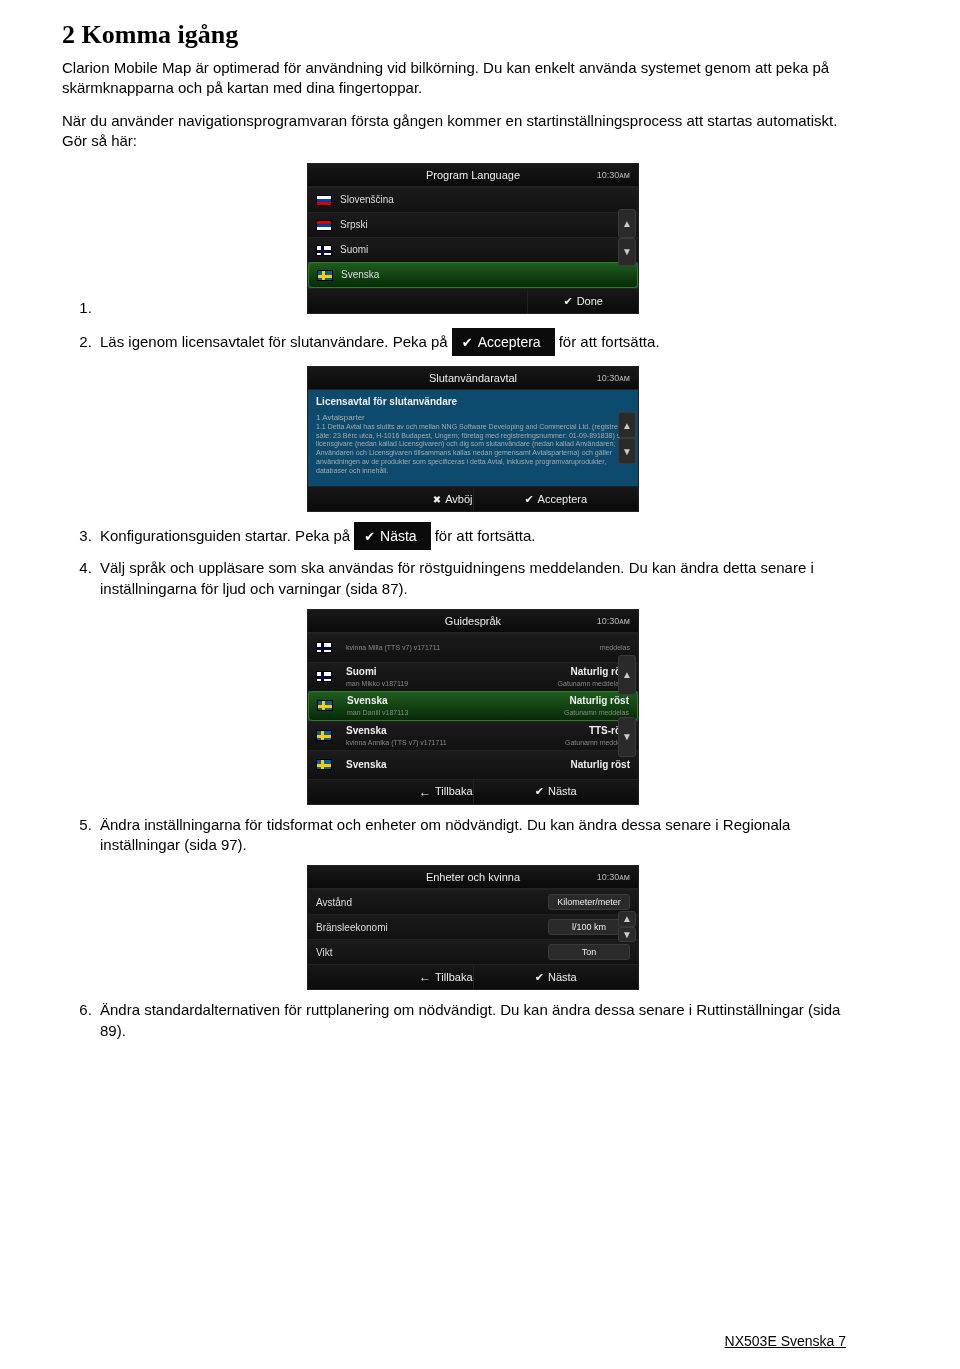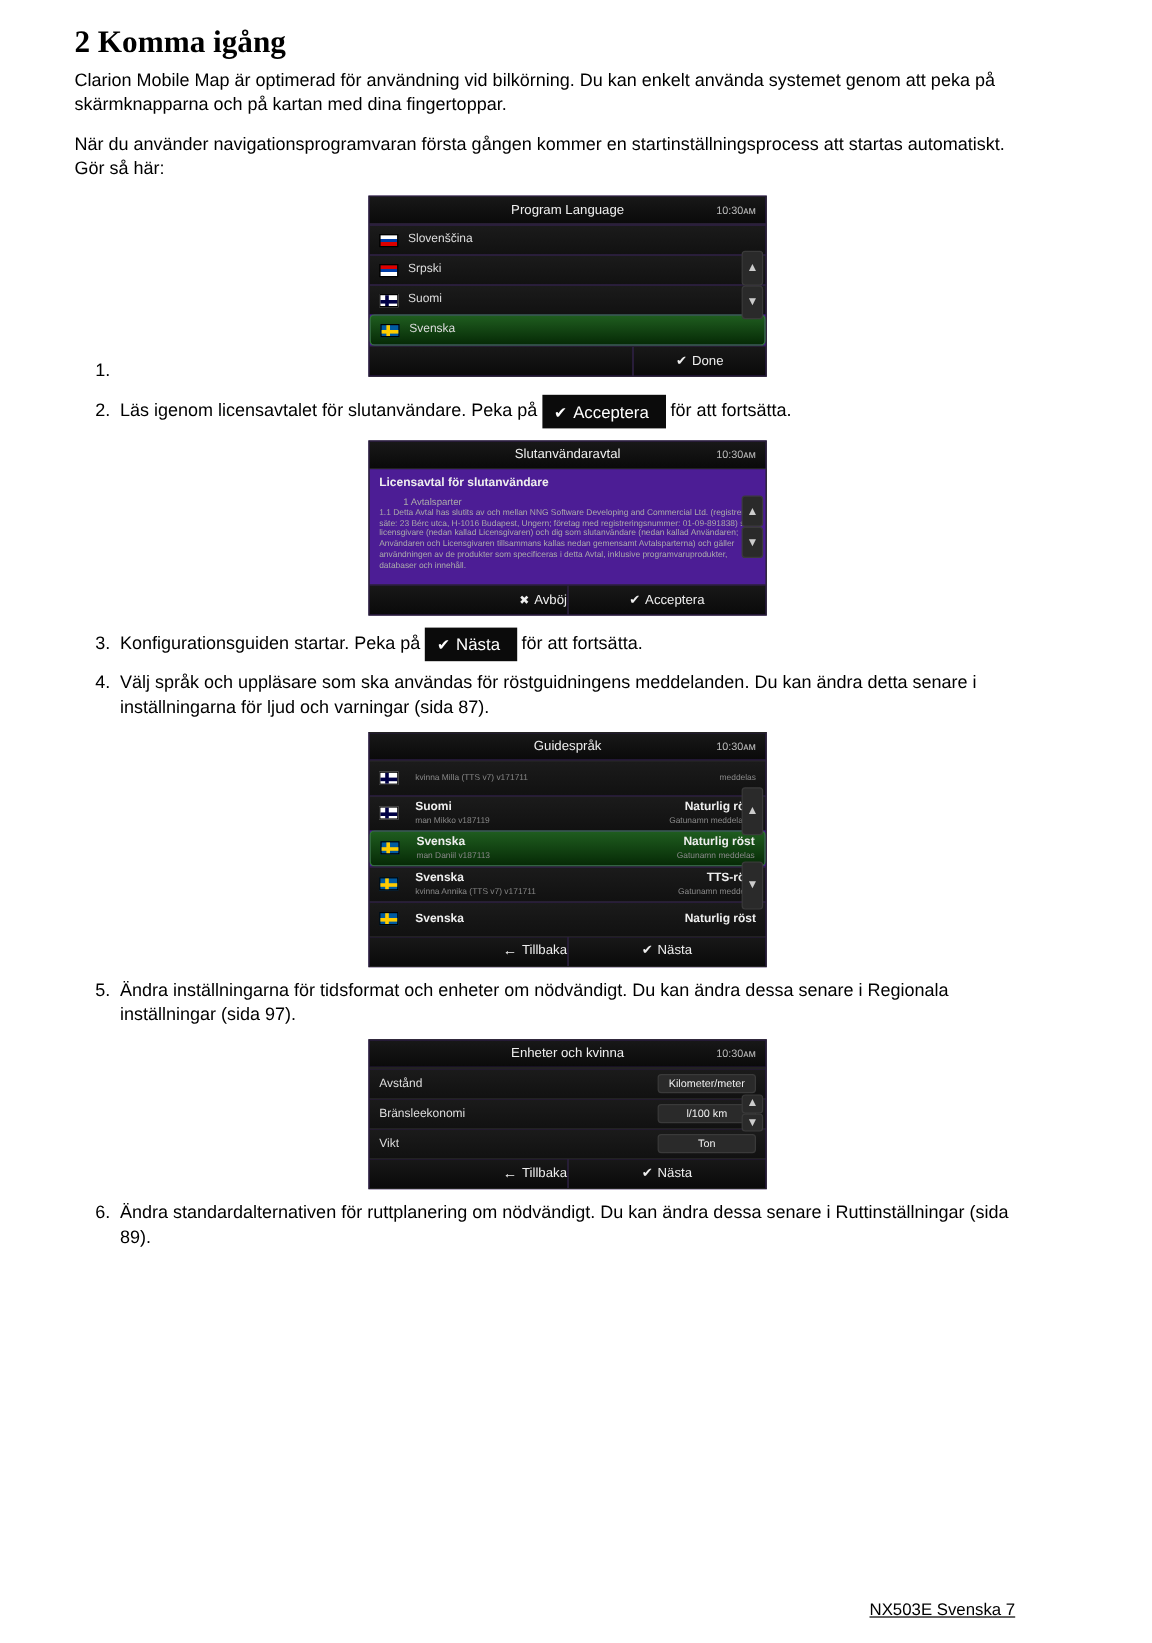--- a/index.html
+++ b/index.html
@@ -46,21 +46,21 @@
     display: flex;
     align-items: center;
     flex-wrap: wrap;
     gap: 4px;
   }
 
   
   .shot {
     display: inline-block;
     width: 330px;
-    background: #4c1d95;
+    background: #0c4a6e;
     border: 1px solid #222;
     font-family: Arial, sans-serif;
     font-size: 10px;
     color: #ddd;
     text-align: left;
   }
   .shot .titlebar {
     background: linear-gradient(#181818,#0a0a0a);
     border-bottom: 1px solid #222;
     height: 22px;
@@ -150,21 +150,21 @@
     padding:6px 8px;
     font-size:7px;
     color:#aaa;
     line-height:1.25;
     height:84px;
     overflow:hidden;
   }
   .eula-head {
     font-size:10px;color:#eee;margin-bottom:4px;font-weight:bold;
   }
-  .sub8 { font-size:8px;color:#aaa;margin-left:20px; }
+  .sub8 { font-size:8px;color:#aaa; }
 
   
   .shot .gl-row {
     display:flex;align-items:center;justify-content:space-between;
     border-top:1px solid #222;
     padding:2px 8px;height:24px;
     background:linear-gradient(#1b1b1b,#111);
   }
   .shot .gl-row.selected {
     background: linear-gradient(#1f5d1f,#062a06);

